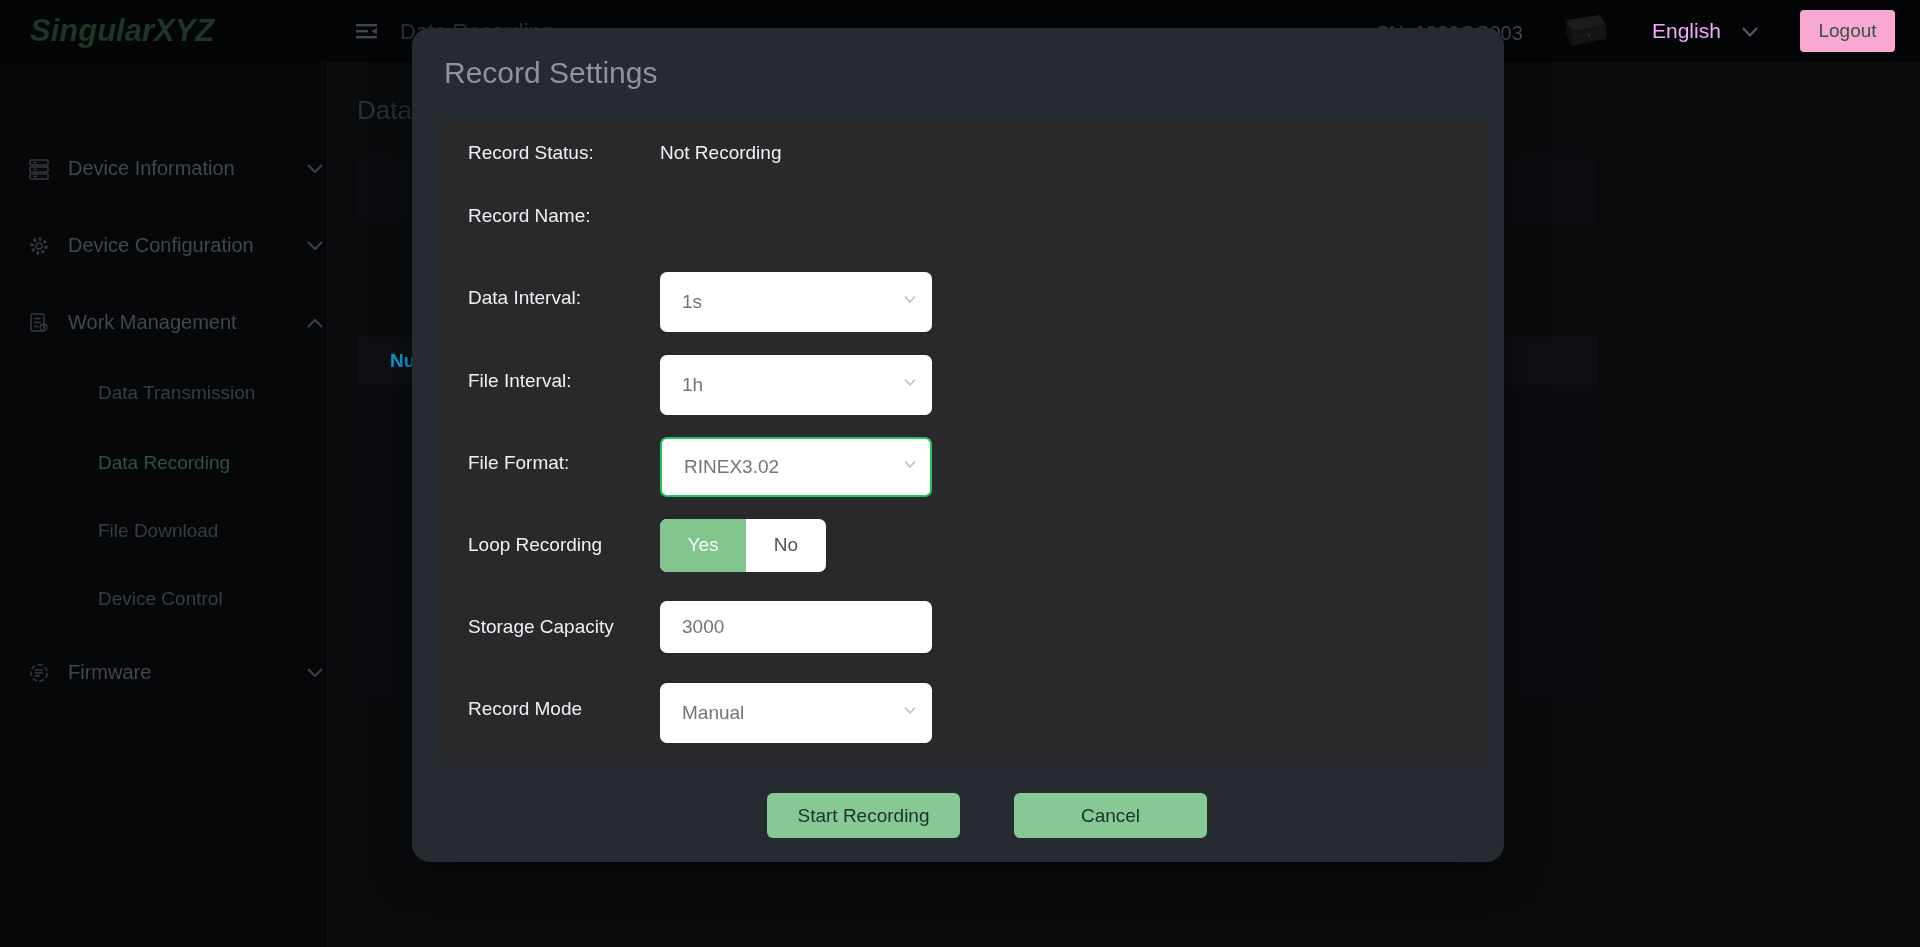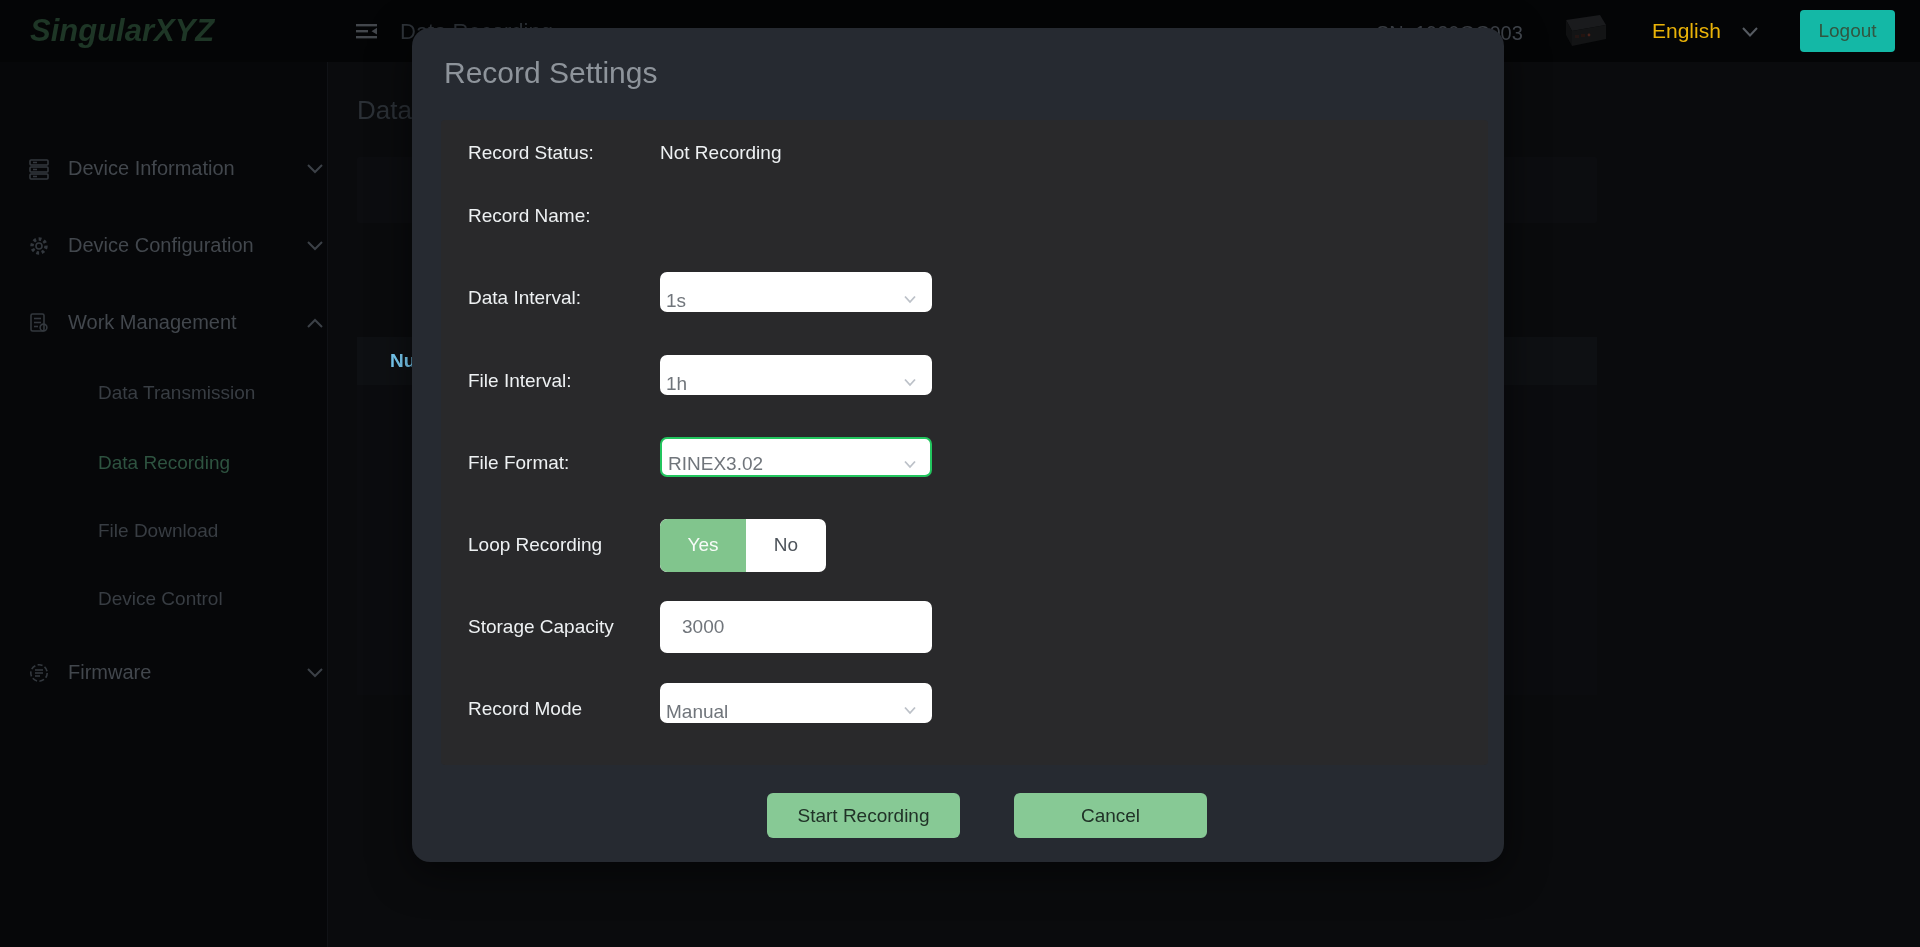--- a/index.html
+++ b/index.html
@@ -8,60 +8,60 @@
   .stage { position:absolute; inset:0; width:1920px; height:947px; }
 
   
   .header { position:absolute; left:0; top:0; width:1920px; height:62px; background:#040506; }
   .logo { position:absolute; left:30px; top:13px; font-size:31px; font-weight:bold;
           font-style:italic; letter-spacing:0; color:#1e3626; }
   .collapse-btn { position:absolute; left:355px; top:21px; width:26px; height:20px; cursor:pointer; }
   .crumb-title { position:absolute; left:400px; top:19px; font-size:22px; color:#2e3339; }
   .sn-text { position:absolute; left:1376px; top:22px; font-size:20px; color:#41464d; }
   .device-thumb { position:absolute; left:1556px; top:6px; }
-  .lang { position:absolute; left:1652px; top:19px; font-size:21px; color:#eab308; cursor:pointer; }
+  .lang { position:absolute; left:1652px; top:19px; font-size:21px; color:#f0abfc; cursor:pointer; }
   .lang .chev { display:inline-block; margin-left:14px; }
   .logout-btn { position:absolute; left:1800px; top:10px; width:95px; height:42px;
-                background:#14b8a6; color:#315741; font-size:19px; border:none; border-radius:4px;
+                background:#f9a8d4; color:#315741; font-size:19px; border:none; border-radius:4px;
                 font-family:inherit; cursor:pointer; }
 
   
   .sidebar { position:absolute; left:0; top:62px; width:328px; bottom:0; background:#060709;
              border-right:1px solid #101216; }
   .side-item { position:absolute; left:0; width:328px; height:40px; cursor:pointer; }
   .side-item .ic { position:absolute; left:28px; top:9px; }
   .side-item .lbl { position:absolute; left:68px; top:8px; font-size:20px; color:#42474d; }
   .side-item .chev { position:absolute; left:306px; top:12px; }
   .side-sub { position:absolute; left:0; width:328px; height:38px; cursor:pointer; }
   .side-sub .lbl { position:absolute; left:98px; top:8px; font-size:19px; color:#383d43; }
   .side-sub.active .lbl { color:#2e5340; }
 
   
   .main { position:absolute; left:328px; top:62px; right:0; bottom:0; background:#0a0b0d; }
   .page-h2 { position:absolute; left:29px; top:33px; font-size:26px; color:#2b3036; font-weight:400; }
   .toolbar-panel { position:absolute; left:29px; top:95px; width:1240px; height:66px;
                    background:#0c0d10; border-radius:2px; }
   .table-panel { position:absolute; left:29px; top:275px; width:1240px; height:358px; background:#0b0c0f; }
   .table-head { position:absolute; left:0; top:0; width:100%; height:48px; background:#0e1013; }
-  .table-head .th { position:absolute; left:33px; top:13px; font-size:19px; font-weight:bold; color:#7dd3fc; }
+  .table-head .th { position:absolute; left:33px; top:13px; font-size:19px; font-weight:bold; color:#0ea5e9; }
 
   
   .modal { position:absolute; left:412px; top:28px; width:1092px; height:834px; z-index:10;
            background:#262a31; border-radius:18px; box-shadow:0 10px 40px rgba(0,0,0,0.55); }
   .modal-title { position:absolute; left:32px; top:28px; font-size:30px; color:#8e949b; }
   .modal-panel { position:absolute; left:29px; top:92px; width:1047px; height:645px;
                  background:#29292b; border-radius:4px; }
   .form-row { position:absolute; left:27px; right:27px; height:52px; display:flex; align-items:center; }
   .form-row .flabel { width:192px; font-size:19px; color:#eef1f3; flex:none; }
   .fvalue-static { font-size:19px; color:#eef1f3; }
   .field { position:relative; width:272px; height:52px; flex:none; }
   .txt-input { width:272px; height:52px; border:none; border-radius:7px; background:#ffffff;
                padding:0 22px; font-size:19px; color:#70757b; font-family:inherit; }
-  .sel { width:272px; height:40px; border-radius:7px; background:#ffffff; cursor:pointer;
-         display:flex; align-items:flex-end; padding:0 6px; font-size:19px; color:#70757b; }
+  .sel { width:272px; height:60px; border-radius:7px; background:#ffffff; cursor:pointer;
+         display:flex; align-items:center; padding:0 22px; font-size:19px; color:#70757b; }
   .sel.focused { border:2px solid #22c55e; }
   .sel .sel-chev { position:absolute; right:14px; top:18px; }
   .toggle { width:166px; height:53px; background:#ffffff; border-radius:7px; overflow:hidden;
             display:flex; flex:none; }
   .tog-yes { width:86px; height:53px; background:#81c58d; color:#f7fbf8; font-size:19px;
              display:flex; align-items:center; justify-content:center; cursor:pointer; border-radius:7px 0 0 7px; }
   .tog-no { flex:1; height:53px; color:#4e545b; font-size:19px; display:flex; align-items:center;
             justify-content:center; cursor:pointer; }
   .modal-btn { position:absolute; top:765px; width:193px; height:45px; border:none; border-radius:4px;
                background:#87c995; color:#203227; font-size:19px; font-family:inherit; cursor:pointer; }

